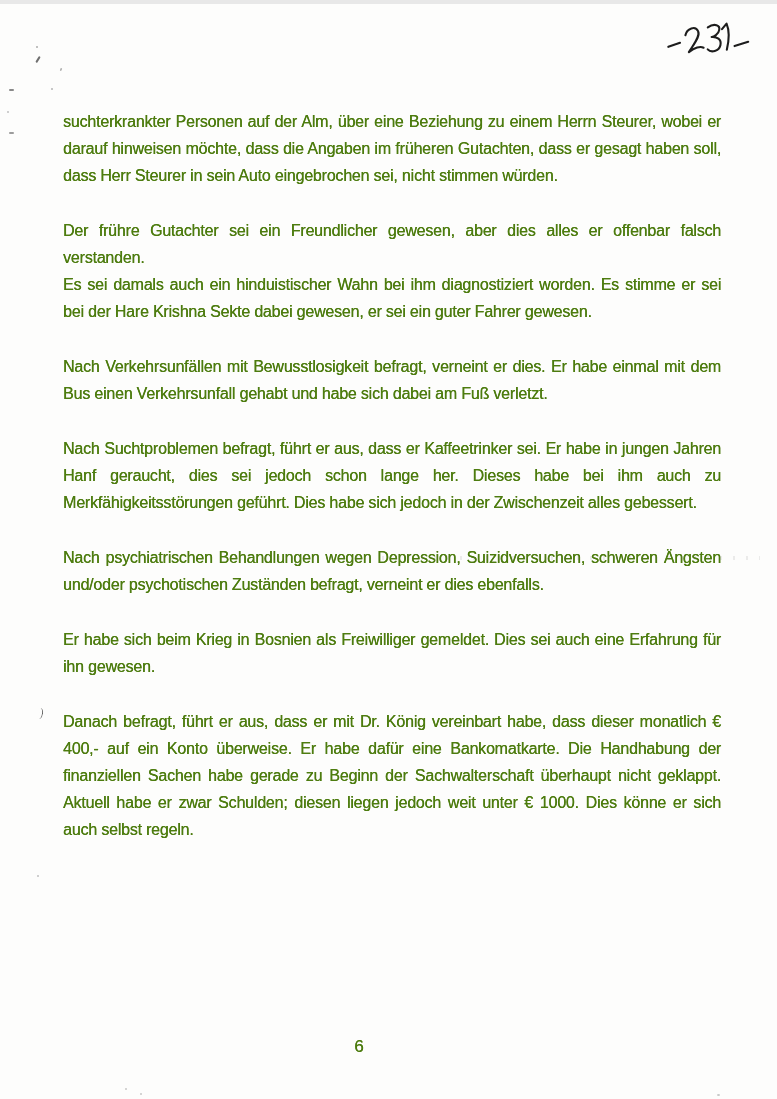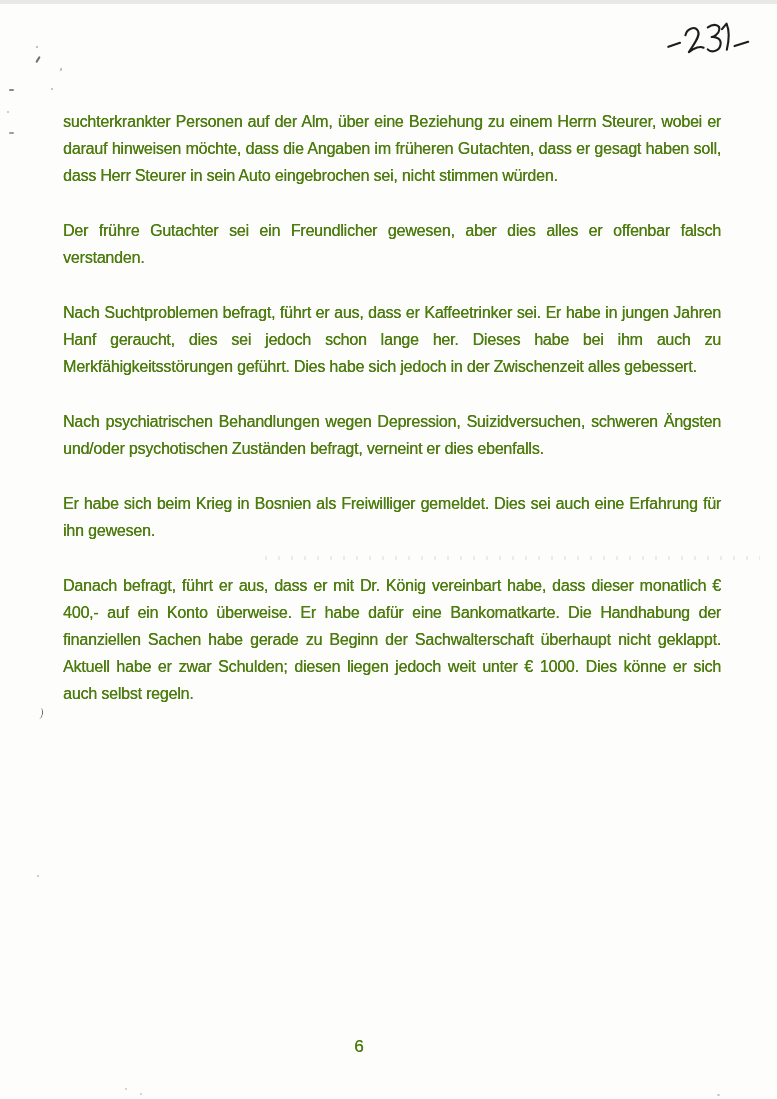--- a/index.html
+++ b/index.html
@@ -65,20 +65,22 @@
         <path d="M43 8 C 50 4, 56 7, 54 12 C 53 16, 48 18, 46 18 C 51 18, 56 21, 54 27 C 52 33, 44 34, 41 30"></path>
         <path d="M57 11 C 59 9, 61 7, 62 6 C 64 12, 64 20, 60 32"></path>
         <path d="M68 29 L82 26"></path>
       </g>
     </svg>
   </div>
 
   <div class="body-text">
     <p class="first">suchterkrankter Personen auf der Alm, über eine Beziehung zu einem Herrn Steurer, wobei er darauf hinweisen möchte, dass die Angaben im früheren Gutachten, dass er gesagt haben soll, dass Herr Steurer in sein Auto eingebrochen sei, nicht stimmen würden.</p>
     <p>Der frühre Gutachter sei ein Freundlicher gewesen, aber dies alles er offenbar falsch verstanden.</p>
+    <p class="continuation">Es sei damals auch ein hinduistischer Wahn bei ihm diagnostiziert worden. Es stimme er sei bei der Hare Krishna Sekte dabei gewesen, er sei ein guter Fahrer gewesen.</p>
+    <p>Nach Verkehrsunfällen mit Bewusstlosigkeit befragt, verneint er dies. Er habe einmal mit dem Bus einen Verkehrsunfall gehabt und habe sich dabei am Fuß verletzt.</p>
     <p>Nach Suchtproblemen befragt, führt er aus, dass er Kaffeetrinker sei. Er habe in jungen Jahren Hanf geraucht, dies sei jedoch schon lange her. Dieses habe bei ihm auch zu Merkfähigkeitsstörungen geführt. Dies habe sich jedoch in der Zwischenzeit alles gebessert.</p>
     <p>Nach psychiatrischen Behandlungen wegen Depression, Suizidversuchen, schweren Ängsten und/oder psychotischen Zuständen befragt, verneint er dies ebenfalls.</p>
     <p>Er habe sich beim Krieg in Bosnien als Freiwilliger gemeldet. Dies sei auch eine Erfahrung für ihn gewesen.</p>
     <p>Danach befragt, führt er aus, dass er mit Dr. König vereinbart habe, dass dieser monatlich € 400,- auf ein Konto überweise. Er habe dafür eine Bankomatkarte. Die Handhabung der finanziellen Sachen habe gerade zu Beginn der Sachwalterschaft überhaupt nicht geklappt. Aktuell habe er zwar Schulden; diesen liegen jedoch weit unter € 1000. Dies könne er sich auch selbst regeln.</p>
   </div>
 
   <div class="footer-number">6</div>
 
   <div class="smudge"></div>
   <div class="speck" style="left:36px;  top:42px;  width:2px; height:2px; opacity:.45;"></div>

